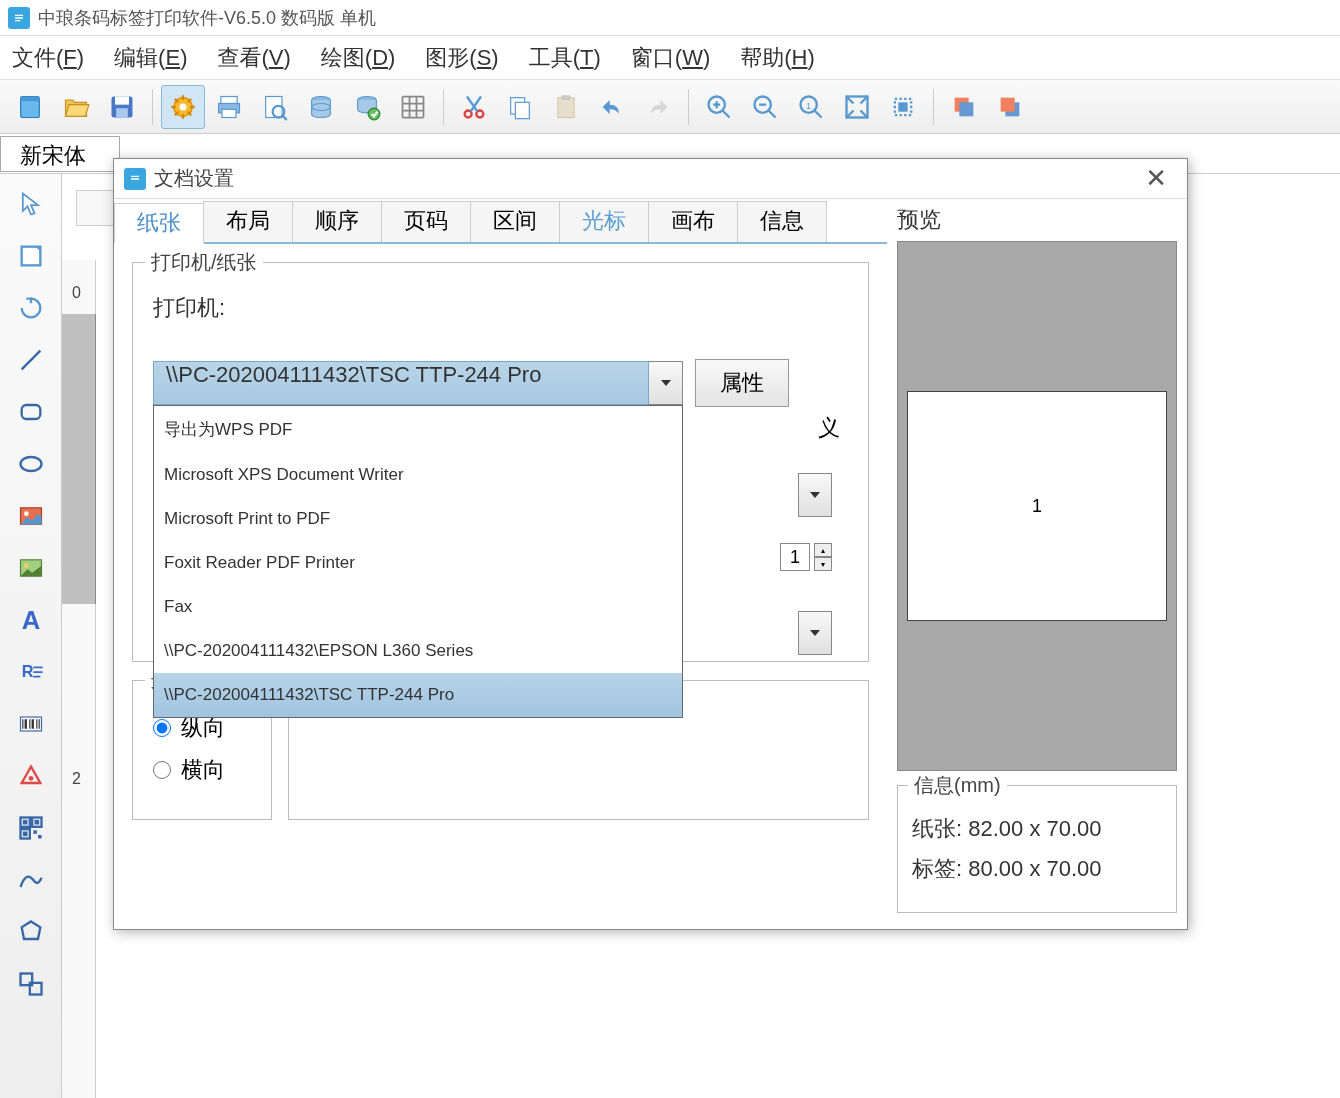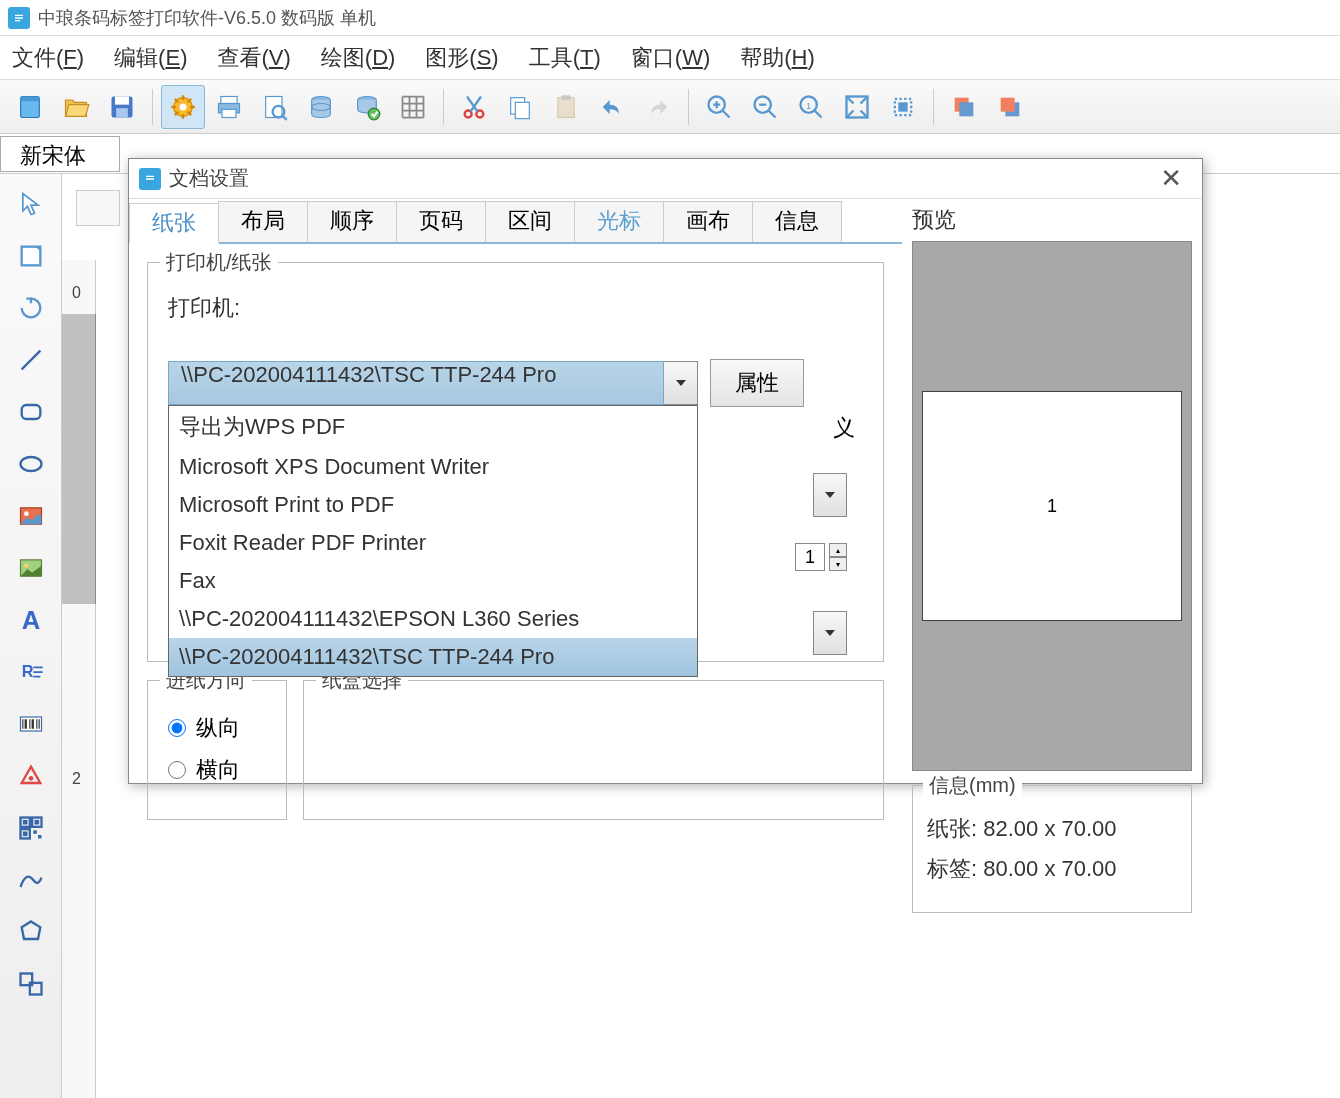--- a/index.html
+++ b/index.html
@@ -25,21 +25,21 @@
 
     .main-area { display: flex; height: calc(100% - 174px); }
     .left-tools { width: 62px; background: linear-gradient(#fafafa, #eee); border-right: 1px solid #ccc; display: flex; flex-direction: column; padding: 4px 0; }
     .vtool { width: 52px; height: 48px; margin: 2px auto; display: flex; align-items: center; justify-content: center; cursor: pointer; border: 1px solid transparent; border-radius: 3px; }
     .vtool svg { width: 28px; height: 28px; }
 
     .canvas-area { flex: 1; background: #fff; position: relative; overflow: hidden; }
     .ruler-v { position: absolute; top: 86px; left: 0; width: 34px; bottom: 0; background: #f8f8f8; border-right: 1px solid #ccc; }
     .ruler-mark { position: absolute; font-size: 16px; color: #444; }
 
-    .dialog { position: absolute; top: 158px; left: 128px; width: 1075px; height: 626px; background: #fff; border: 1px solid #888; box-shadow: 2px 2px 12px rgba(0,0,0,0.3); z-index: 100; }
+    .dialog { position: absolute; top: 158px; left: 113px; width: 1075px; height: 772px; background: #fff; border: 1px solid #888; box-shadow: 2px 2px 12px rgba(0,0,0,0.3); z-index: 100; }
     .dlg-title { height: 40px; display: flex; align-items: center; padding: 0 10px; gap: 8px; border-bottom: 1px solid #ddd; }
     .dlg-title-text { font-size: 20px; color: #444; }
     .dlg-close { margin-left: auto; font-size: 26px; color: #555; cursor: pointer; padding: 0 10px; }
 
     .dlg-body { display: flex; height: calc(100% - 40px); }
     .dlg-left { flex: 1; padding: 0; }
     .dlg-right { width: 300px; padding: 0 10px; }
 
     .tabs { display: flex; border-bottom: 2px solid #8ab8d8; margin-top: 2px; }
     .tab { padding: 4px 22px; font-size: 22px; border: 1px solid #ccc; border-bottom: none; background: #f5f5f5; cursor: pointer; margin-right: -1px; }
@@ -52,21 +52,21 @@
 
     .form-row { display: flex; align-items: center; gap: 12px; margin-bottom: 14px; margin-top: 36px; }
     .form-label { font-size: 22px; color: #333; min-width: 80px; }
 
     .combo { position: relative; display: flex; flex: 1; }
     .combo-input { flex: 1; height: 44px; background: linear-gradient(#b8d4e8, #a8c8e0); border: 1px solid #7aa8c8; padding: 0 12px; font-size: 22px; color: #333; }
     .combo-btn { width: 34px; height: 44px; background: linear-gradient(#f8f8f8, #e0e0e0); border: 1px solid #888; border-left: none; display: flex; align-items: center; justify-content: center; cursor: pointer; }
     .combo-btn svg { width: 14px; height: 10px; }
 
     .dropdown-list { position: absolute; top: 44px; left: 0; width: 530px; background: #fff; border: 1px solid #666; z-index: 200; }
-    .dd-item { padding: 6px 10px; font-size: 22px; color: #333; cursor: pointer; }
+    .dd-item { padding: 12px 10px; font-size: 17px; color: #333; cursor: pointer; }
     .dd-item.selected { background: linear-gradient(#b8d4e8, #a0c4e0); }
 
     .btn { padding: 8px 24px; font-size: 22px; background: linear-gradient(#f8f8f8, #e4e4e4); border: 1px solid #999; cursor: pointer; }
 
     .combo2 { display: flex; }
     .combo2-val { height: 44px; border: 1px solid #888; padding: 0 10px; font-size: 22px; display: flex; align-items: center; background: #fff; }
     .combo2-arrow { width: 34px; height: 44px; border: 1px solid #888; border-left: none; background: linear-gradient(#f8f8f8, #e0e0e0); display: flex; align-items: center; justify-content: center; cursor: pointer; }
 
     .right-section-title { font-size: 22px; color: #333; margin: 6px 0; }
     .preview-box { border: 1px solid #888; background: #a8a8a8; height: 530px; display: flex; align-items: center; justify-content: center; margin-bottom: 14px; }

